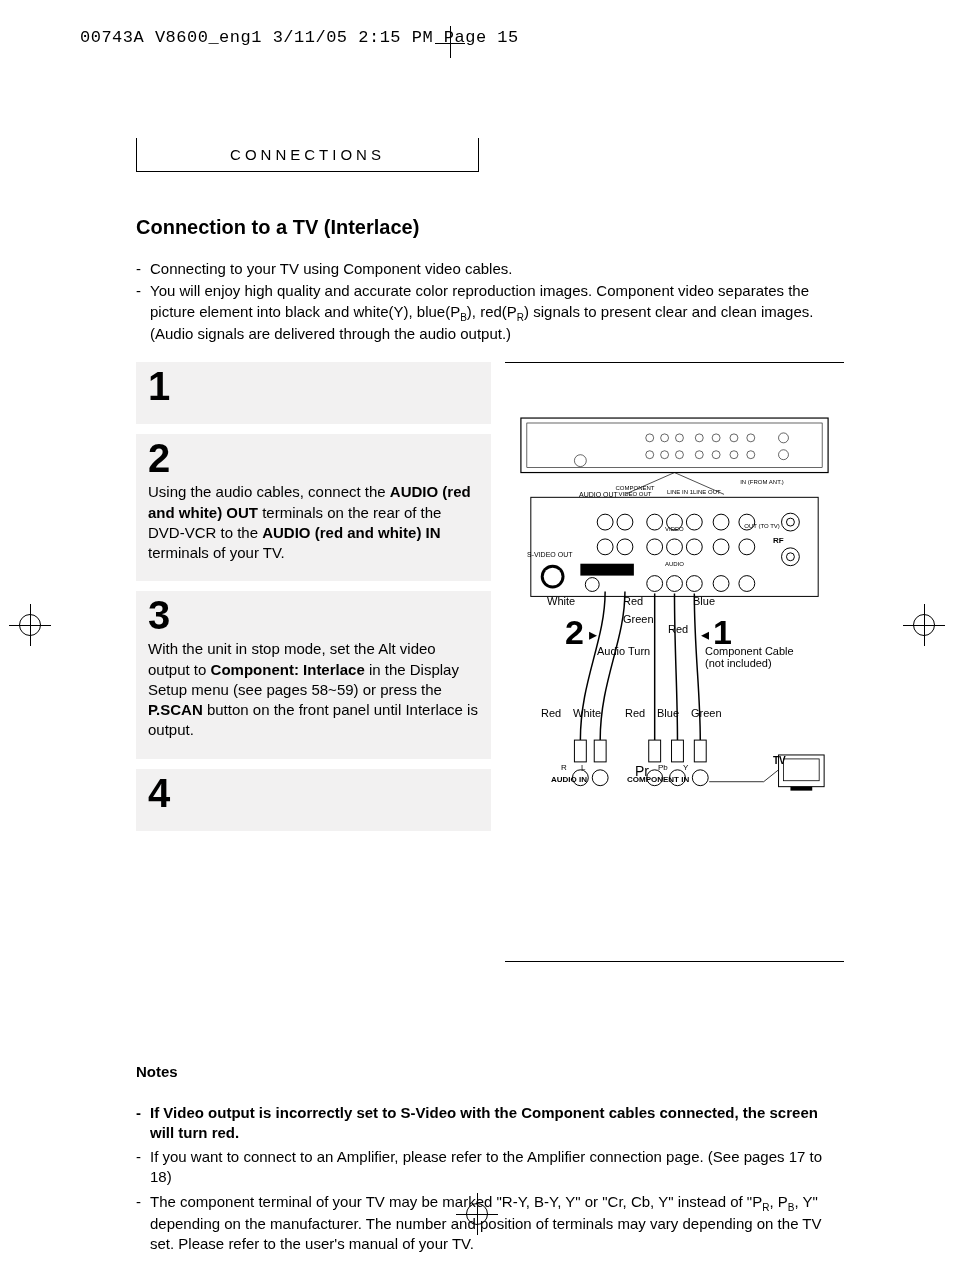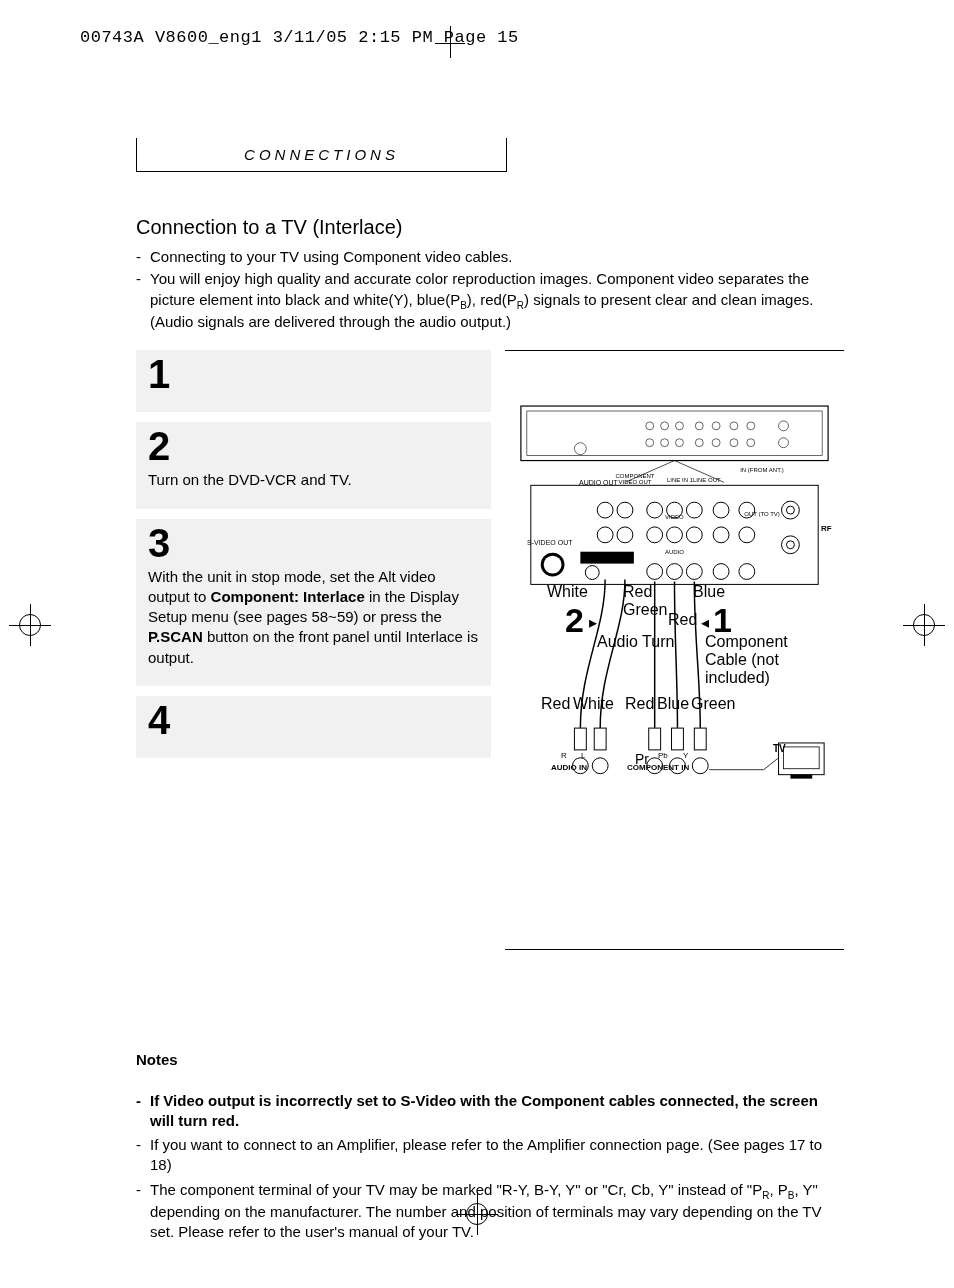--- a/index.html
+++ b/index.html
@@ -69,35 +69,34 @@
   .side-reg {
     position:absolute;
     top:610px;
   }
   .side-reg.left { left:15px; }
   .side-reg.right { right:15px; }
 
   .section-label-box {
     border: 1px solid #000;
     border-top: none;
-    width: 371px;
+    width: 343px;
     margin-left: 78px;
     margin-top: 108px;
     padding: 8px 0;
     text-align: center;
     font-size: 15px;
     letter-spacing: 4px;
     font-variant: small-caps;
     box-sizing:border-box;
-    font-style:italic;
   }
   .section-title {
     font-size: 20px;
-    font-weight: normal;
-    margin: 44px 0 8px 78px;
+    font-weight: bold;
+    margin: 44px 0 20px 78px;
   }
   .intro-list {
     margin: 0 60px 0 78px;
     font-size: 15px;
     line-height: 1.35;
   }
   .intro-list .dash-row {
     display:flex;
     margin-bottom:2px;
   }
@@ -133,21 +132,21 @@
   .step p { margin:4px 0; }
   .diagram-col {
     flex:1;
     border-top:1px solid #000;
     border-bottom:1px solid #000;
     padding:48px 6px 30px 6px;
     margin-right:52px;
     position:relative;
     min-height:520px;
   }
-  .dlabel { font-size:16px; position:absolute; }
+  .dlabel { font-size:11px; position:absolute; }
   .dnum { font-size:34px; font-weight:900; position:absolute; }
 
   .notes {
     margin: 100px 60px 0 78px;
     font-size:15px;
     line-height:1.35;
   }
   .notes-title { font-weight:bold; margin-bottom:20px; }
   .notes .dash-row { display:flex; margin-bottom:4px; }
   .notes .dash { width:14px; flex:0 0 14px; }
@@ -189,21 +188,23 @@
   <div class="content-row">
 
     <div class="steps-col">
 
       <div class="step">
         <div class="num">1</div>
       </div>
 
       <div class="step">
         <div class="num">2</div>
-        <p>Turn on the DVD-VCR and TV.</p>
+        <p>
+          <span>Using the audio cables, connect the </span><span class="bold">AUDIO (red and white) OUT</span><span> terminals on the rear of the DVD-VCR to the </span><span class="bold">AUDIO (red and white) IN</span><span> terminals of your TV.</span>
+        </p>
       </div>
 
       <div class="step">
         <div class="num">3</div>
         <p>
           <span>With the unit in stop mode, set the Alt video output to </span><span class="bold">Component: Interlace</span><span> in the Display Setup menu (see pages 58~59) or press the </span><span class="bold">P.SCAN</span><span> button on the front panel until Interlace is output.</span>
         </p>
       </div>
 
       <div class="step">
@@ -310,21 +311,21 @@
         <rect x="282" y="377" width="22" height="4" fill="#000"></rect>
       </svg>
 
       
       <span class="dlabel" style="top:128px; left:74px; font-size:7px;">AUDIO OUT</span>
       <span class="dlabel" style="top:122px; left:108px; font-size:6px; width:44px; text-align:center;">COMPONENT VIDEO OUT</span>
       <span class="dlabel" style="top:126px; left:162px; font-size:6px;">LINE IN 1</span>
       <span class="dlabel" style="top:126px; left:188px; font-size:6px;">LINE OUT</span>
       <span class="dlabel" style="top:116px; left:234px; font-size:6px; width:46px; text-align:center;">IN (FROM ANT.)</span>
       <span class="dlabel" style="top:160px; left:234px; font-size:6px; width:46px; text-align:center;">OUT (TO TV)</span>
-      <span class="dlabel" style="top:173px; left:268px; font-size:8px; font-weight:bold;margin-left:48px;">RF</span>
+      <span class="dlabel" style="top:173px; left:268px; font-size:8px; font-weight:bold;">RF</span>
       <span class="dlabel" style="top:163px; left:160px; font-size:6px;">VIDEO</span>
       <span class="dlabel" style="top:198px; left:160px; font-size:6px;">AUDIO</span>
       <span class="dlabel" style="top:188px; left:22px; font-size:7px;">S-VIDEO OUT</span>
       <span class="dlabel" style="top:193px; left:63px; font-size:5px; color:#fff;">DIGITAL AUDIO OUT</span>
 
       <span class="dlabel" style="top:232px; left:42px;">White</span>
       <span class="dlabel" style="top:232px; left:118px;">Red</span>
       <span class="dlabel" style="top:232px; left:188px;">Blue</span>
       <span class="dlabel" style="top:250px; left:118px;">Green</span>
       <span class="dlabel" style="top:260px; left:163px;">Red</span>

